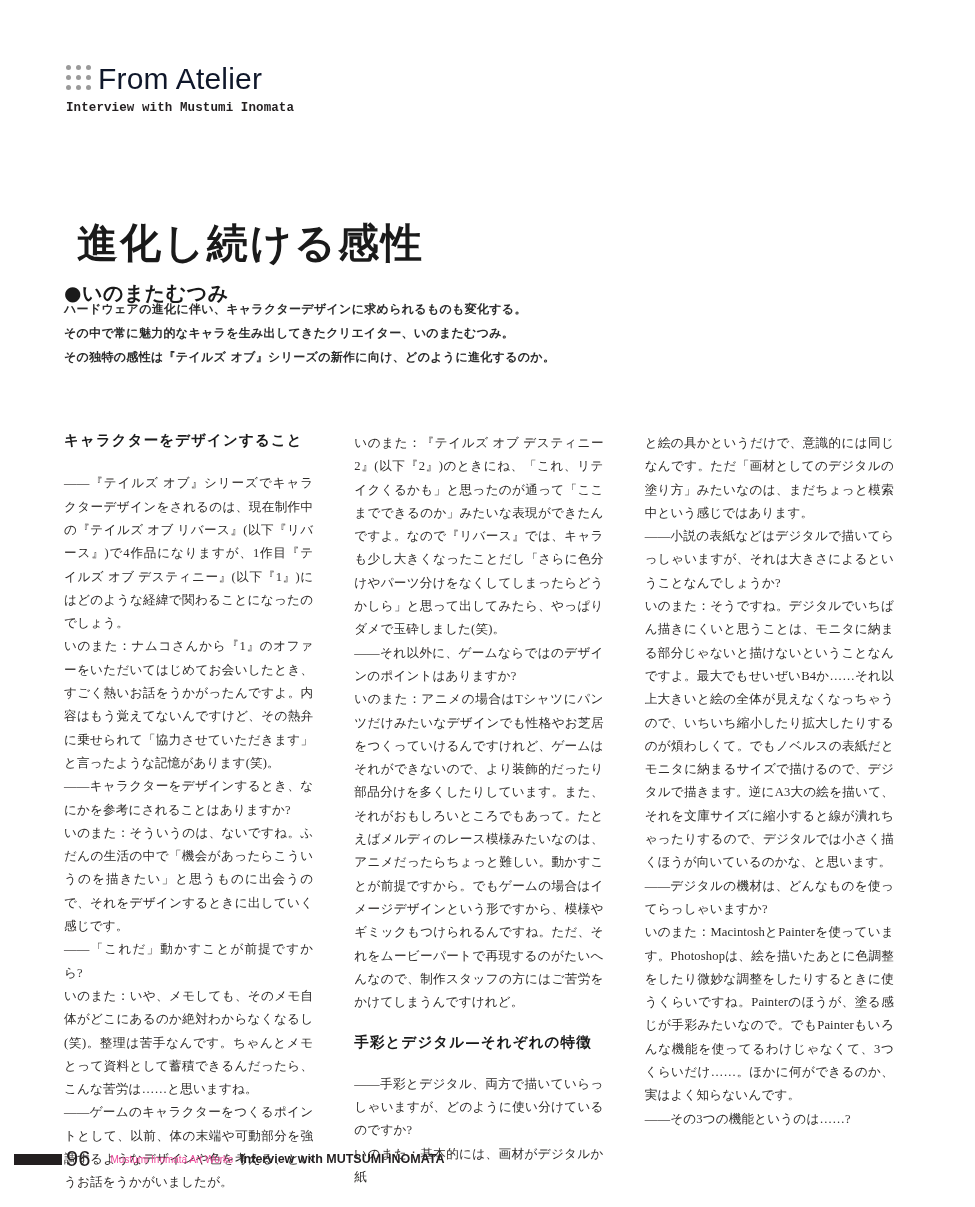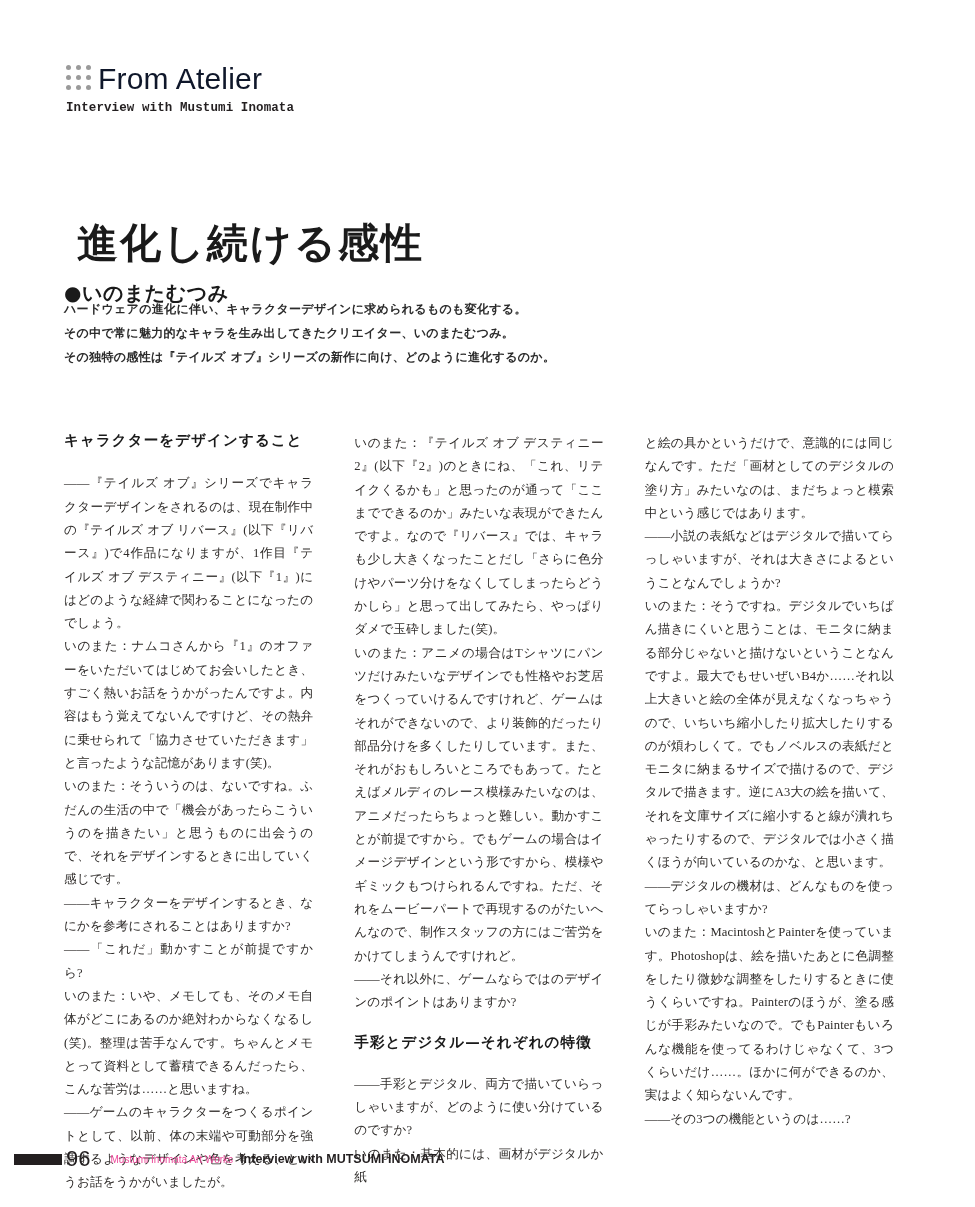--- a/index.html
+++ b/index.html
@@ -200,31 +200,31 @@
   <div>その中で常に魅力的なキャラを生み出してきたクリエイター、いのまたむつみ。</div>
   <div>その独特の感性は『テイルズ オブ』シリーズの新作に向け、どのように進化するのか。</div>
 </div>
 
 <div id="columns">
 
   <div class="col">
     <h2 class="sec-head">キャラクターをデザインすること</h2>
     <p class="para">——『テイルズ オブ』シリーズでキャラクターデザインをされるのは、現在制作中の『テイルズ オブ リバース』(以下『リバース』)で4作品になりますが、1作目『テイルズ オブ デスティニー』(以下『1』)にはどのような経緯で関わることになったのでしょう。</p>
     <p class="para">いのまた：ナムコさんから『1』のオファーをいただいてはじめてお会いしたとき、すごく熱いお話をうかがったんですよ。内容はもう覚えてないんですけど、その熱弁に乗せられて「協力させていただきます」と言ったような記憶があります(笑)。</p>
+    <p class="para">——キャラクターをデザインするとき、なにかを参考にされることはありますか?</p>
     <p class="para">いのまた：そういうのは、ないですね。ふだんの生活の中で「機会があったらこういうのを描きたい」と思うものに出会うので、それをデザインするときに出していく感じです。</p>
-    <p class="para">——キャラクターをデザインするとき、なにかを参考にされることはありますか?</p>
     <p class="para">——「これだ」動かすことが前提ですから?</p>
     <p class="para">いのまた：いや、メモしても、そのメモ自体がどこにあるのか絶対わからなくなるし(笑)。整理は苦手なんです。ちゃんとメモとって資料として蓄積できるんだったら、こんな苦労は……と思いますね。</p>
     <p class="para">——ゲームのキャラクターをつくるポイントとして、以前、体の末端や可動部分を強調するようなデザインや色を考える、というお話をうかがいましたが。</p>
   </div>
 
   <div class="col">
     <p class="para">いのまた：『テイルズ オブ デスティニー2』(以下『2』)のときにね、「これ、リテイクくるかも」と思ったのが通って「ここまでできるのか」みたいな表現ができたんですよ。なので『リバース』では、キャラも少し大きくなったことだし「さらに色分けやパーツ分けをなくしてしまったらどうかしら」と思って出してみたら、やっぱりダメで玉砕しました(笑)。</p>
+    <p class="para">——それ以外に、ゲームならではのデザインのポイントはありますか?</p>
     <p class="para">いのまた：アニメの場合はTシャツにパンツだけみたいなデザインでも性格やお芝居をつくっていけるんですけれど、ゲームはそれができないので、より装飾的だったり部品分けを多くしたりしています。また、それがおもしろいところでもあって。たとえばメルディのレース模様みたいなのは、アニメだったらちょっと難しい。動かすことが前提ですから。でもゲームの場合はイメージデザインという形ですから、模様やギミックもつけられるんですね。ただ、それをムービーパートで再現するのがたいへんなので、制作スタッフの方にはご苦労をかけてしまうんですけれど。</p>
-    <p class="para">——それ以外に、ゲームならではのデザインのポイントはありますか?</p>
     <h2 class="sec-head mid">手彩とデジタル—それぞれの特徴</h2>
     <p class="para">——手彩とデジタル、両方で描いていらっしゃいますが、どのように使い分けているのですか?</p>
     <p class="para">いのまた：基本的には、画材がデジタルか紙</p>
   </div>
 
   <div class="col">
     <p class="para">と絵の具かというだけで、意識的には同じなんです。ただ「画材としてのデジタルの塗り方」みたいなのは、まだちょっと模索中という感じではあります。</p>
     <p class="para">——小説の表紙などはデジタルで描いてらっしゃいますが、それは大きさによるということなんでしょうか?</p>
     <p class="para">いのまた：そうですね。デジタルでいちばん描きにくいと思うことは、モニタに納まる部分じゃないと描けないということなんですよ。最大でもせいぜいB4か……それ以上大きいと絵の全体が見えなくなっちゃうので、いちいち縮小したり拡大したりするのが煩わしくて。でもノベルスの表紙だとモニタに納まるサイズで描けるので、デジタルで描きます。逆にA3大の絵を描いて、それを文庫サイズに縮小すると線が潰れちゃったりするので、デジタルでは小さく描くほうが向いているのかな、と思います。</p>
     <p class="para">——デジタルの機材は、どんなものを使ってらっしゃいますか?</p>

